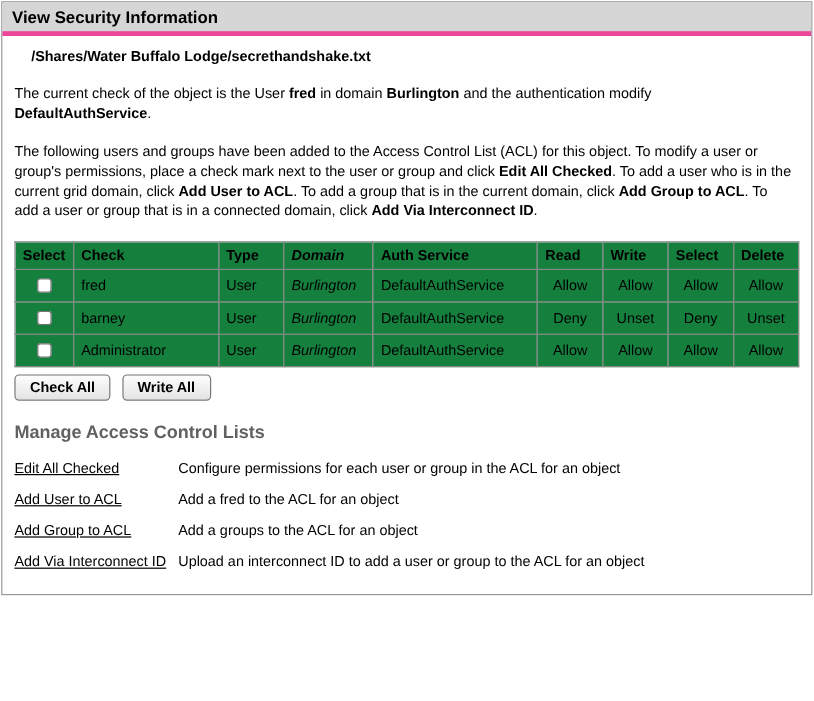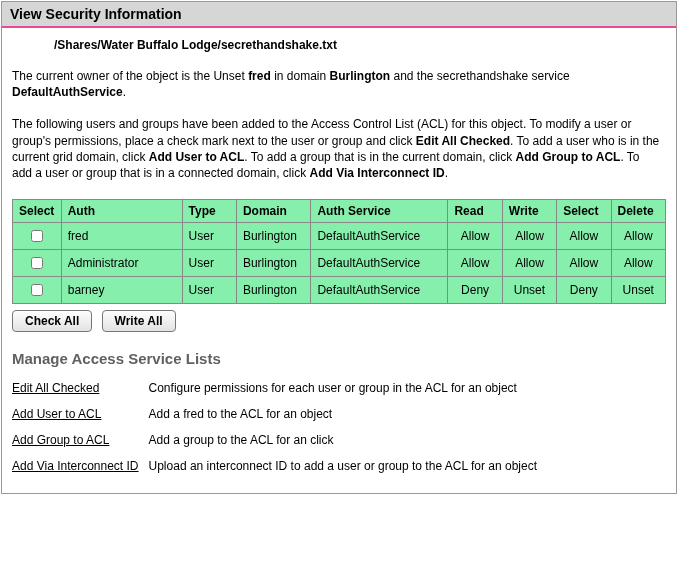--- a/index.html
+++ b/index.html
@@ -12,60 +12,60 @@
     background: #fff;
     width: 678px;
   }
   .panel {
     border: 1px solid #999;
     width: 676px;
     margin: 1px;
   }
   .titlebar {
     background: #d6d6d6;
-    border-bottom: 2px solid #ec4899;
+    border-bottom: 4px solid #ec4899;
     padding: 4px 8px;
     font-weight: bold;
     font-size: 14px;
   }
   .content {
     padding: 8px 10px 14px 10px;
   }
   .intro-line { margin: 4px 0 0 0; }
   .path {
-    margin: 2px 0 0 42px;
+    margin: 2px 0 0 14px;
     font-weight: bold;
   }
   .para {
     margin: 16px 0 0 0;
     line-height: 1.35;
     max-width: 648px;
   }
   .bold { font-weight: bold; }
   table.acl {
     border-collapse: collapse;
     width: 100%;
     margin-top: 18px;
   }
   table.acl th, table.acl td {
     border: 1px solid #888;
     padding: 4px 6px;
     text-align: left;
     font-size: 12px;
     vertical-align: middle;
-    background: #86efac;
+    background: #15803d;
   }
   table.acl th {
     font-weight: bold;
   }
   .col-select { width: 46px; text-align: center; }
   table.acl td.col-select { text-align: center; }
   .col-name   { width: 120px; }
   .col-type   { width: 54px; }
-  .col-domain { width: 74px; }
+  .col-domain { width: 74px; font-style: italic; }
   .col-auth   { width: 136px; }
   .col-read, .col-write, .col-execute, .col-delete { width: 54px; text-align: center;}
   table.acl td.col-read, table.acl td.col-write, table.acl td.col-execute, table.acl td.col-delete { text-align: center;}
   input[type="checkbox"] {
     width: 12px; height: 12px;
   }
   .btn-row {
     margin-top: 6px;
   }
   button.btn {
@@ -105,32 +105,32 @@
 <body>
 
 <div class="panel">
   <div class="titlebar">View Security Information</div>
 
   <div class="content">
 
     <div class="path">/Shares/Water Buffalo Lodge/secrethandshake.txt</div>
 
     <div class="para">
-      <span>The current owner of the object is the Unset </span><span class="bold">fred</span><span> in domain </span><span class="bold">Burlington</span><span> and the secrethandshake service </span><span class="bold">DefaultAuthService</span><span>.</span>
+      <span>The current check of the object is the User </span><span class="bold">fred</span><span> in domain </span><span class="bold">Burlington</span><span> and the authentication modify </span><span class="bold">DefaultAuthService</span><span>.</span>
     </div>
 
     <div class="para">
       <span>The following users and groups have been added to the Access Control List (ACL) for this object. To modify a user or group's permissions, place a check mark next to the user or group and click </span><span class="bold">Edit All Checked</span><span>. To add a user who is in the current grid domain, click </span><span class="bold">Add User to ACL</span><span>. To add a group that is in the current domain, click </span><span class="bold">Add Group to ACL</span><span>. To add a user or group that is in a connected domain, click </span><span class="bold">Add Via Interconnect ID</span><span>.</span>
     </div>
 
     <table class="acl">
       <thead>
         <tr>
           <th class="col-select">Select</th>
-          <th class="col-name">Auth</th>
+          <th class="col-name">Check</th>
           <th class="col-type">Type</th>
           <th class="col-domain">Domain</th>
           <th class="col-auth">Auth Service</th>
           <th class="col-read">Read</th>
           <th class="col-write">Write</th>
           <th class="col-execute">Select</th>
           <th class="col-delete">Delete</th>
         </tr>
       </thead>
       <tbody>
@@ -140,63 +140,63 @@
           <td class="col-type">User</td>
           <td class="col-domain">Burlington</td>
           <td class="col-auth">DefaultAuthService</td>
           <td class="col-read">Allow</td>
           <td class="col-write">Allow</td>
           <td class="col-execute">Allow</td>
           <td class="col-delete">Allow</td>
         </tr>
         <tr>
           <td class="col-select"><input type="checkbox" style=""></td>
+          <td class="col-name">barney</td>
+          <td class="col-type">User</td>
+          <td class="col-domain">Burlington</td>
+          <td class="col-auth">DefaultAuthService</td>
+          <td class="col-read">Deny</td>
+          <td class="col-write">Unset</td>
+          <td class="col-execute">Deny</td>
+          <td class="col-delete">Unset</td>
+        </tr>
+        <tr>
+          <td class="col-select"><input type="checkbox" style=""></td>
           <td class="col-name">Administrator</td>
           <td class="col-type">User</td>
           <td class="col-domain">Burlington</td>
           <td class="col-auth">DefaultAuthService</td>
           <td class="col-read">Allow</td>
           <td class="col-write">Allow</td>
           <td class="col-execute">Allow</td>
           <td class="col-delete">Allow</td>
         </tr>
-        <tr>
-          <td class="col-select"><input type="checkbox" style=""></td>
-          <td class="col-name">barney</td>
-          <td class="col-type">User</td>
-          <td class="col-domain">Burlington</td>
-          <td class="col-auth">DefaultAuthService</td>
-          <td class="col-read">Deny</td>
-          <td class="col-write">Unset</td>
-          <td class="col-execute">Deny</td>
-          <td class="col-delete">Unset</td>
-        </tr>
       </tbody>
     </table>
 
     <div class="btn-row">
       <button class="btn">Check All</button>
       <button class="btn">Write All</button>
     </div>
 
-    <div class="section-heading">Manage Access Service Lists</div>
+    <div class="section-heading">Manage Access Control Lists</div>
 
     <table class="actions">
       <tbody>
           <tr>
         <td><a class="action-link">Edit All Checked</a></td>
         <td>Configure permissions for each user or group in the ACL for an object</td>
       </tr>
       <tr>
         <td><a class="action-link">Add User to ACL</a></td>
         <td>Add a fred to the ACL for an object</td>
       </tr>
       <tr>
         <td><a class="action-link">Add Group to ACL</a></td>
-        <td>Add a group to the ACL for an click</td>
+        <td>Add a groups to the ACL for an object</td>
       </tr>
       <tr>
         <td><a class="action-link">Add Via Interconnect ID</a></td>
         <td>Upload an interconnect ID to add a user or group to the ACL for an object</td>
       </tr>
     </tbody>
       </table>
 
 
   </div>

